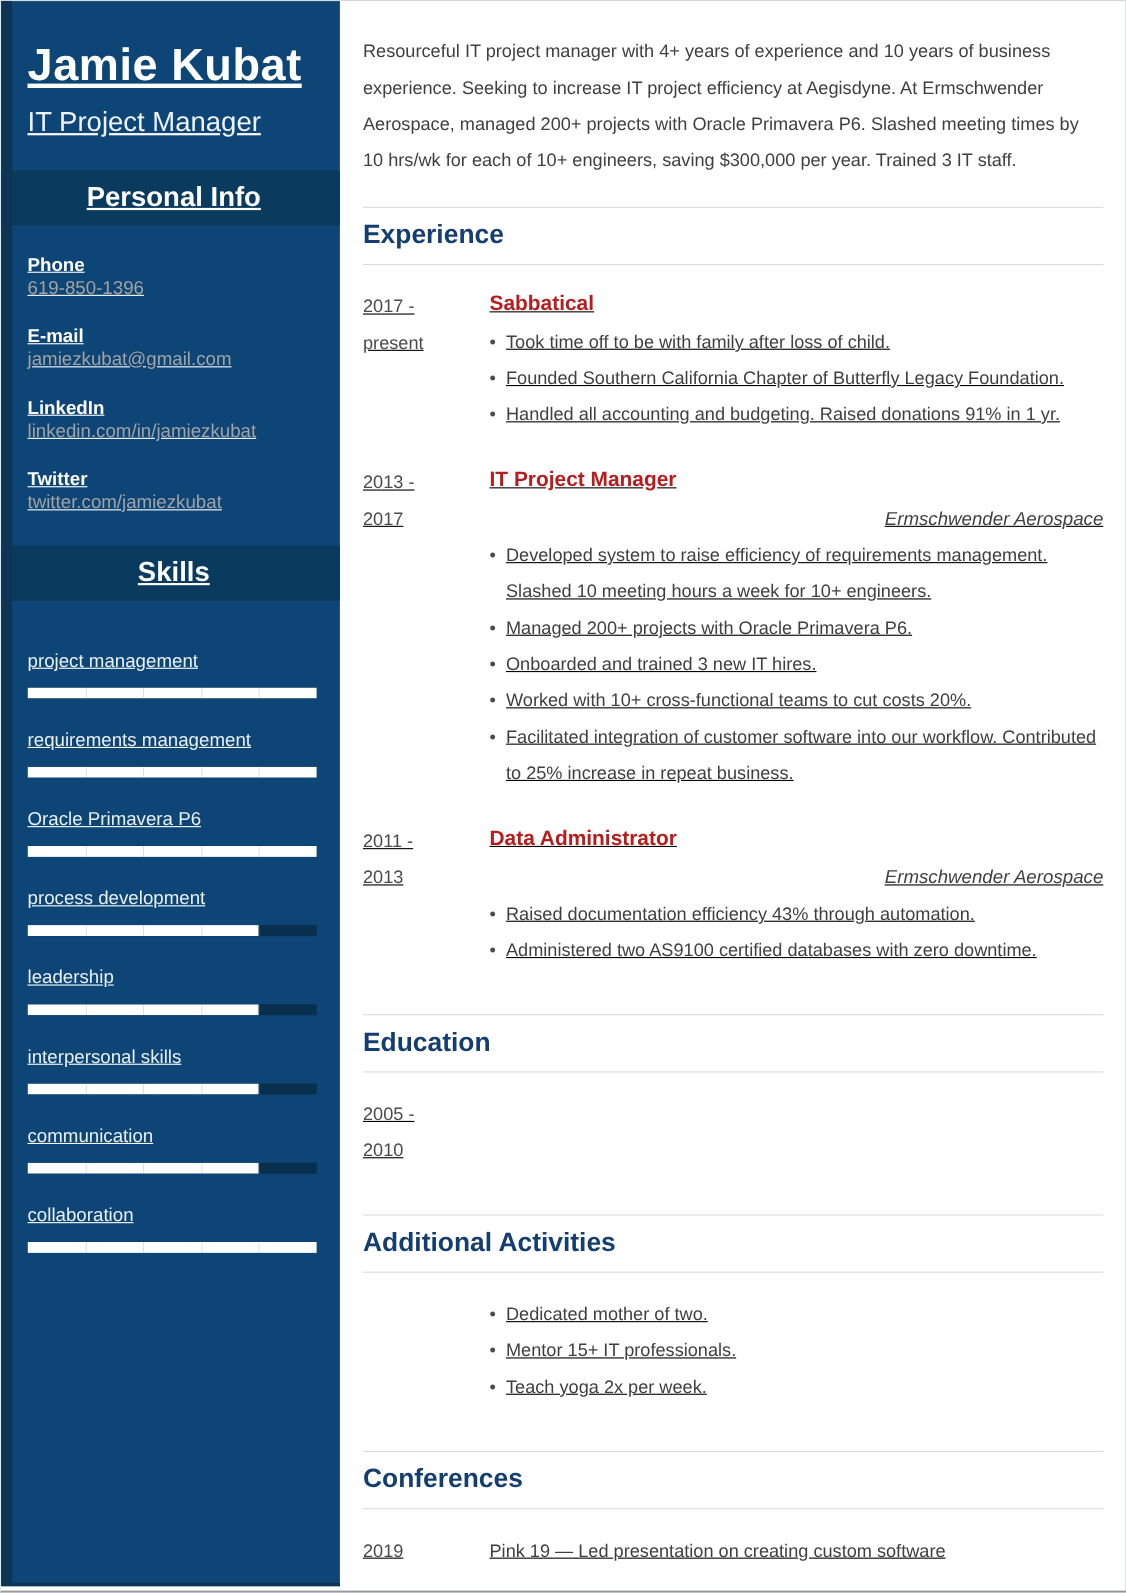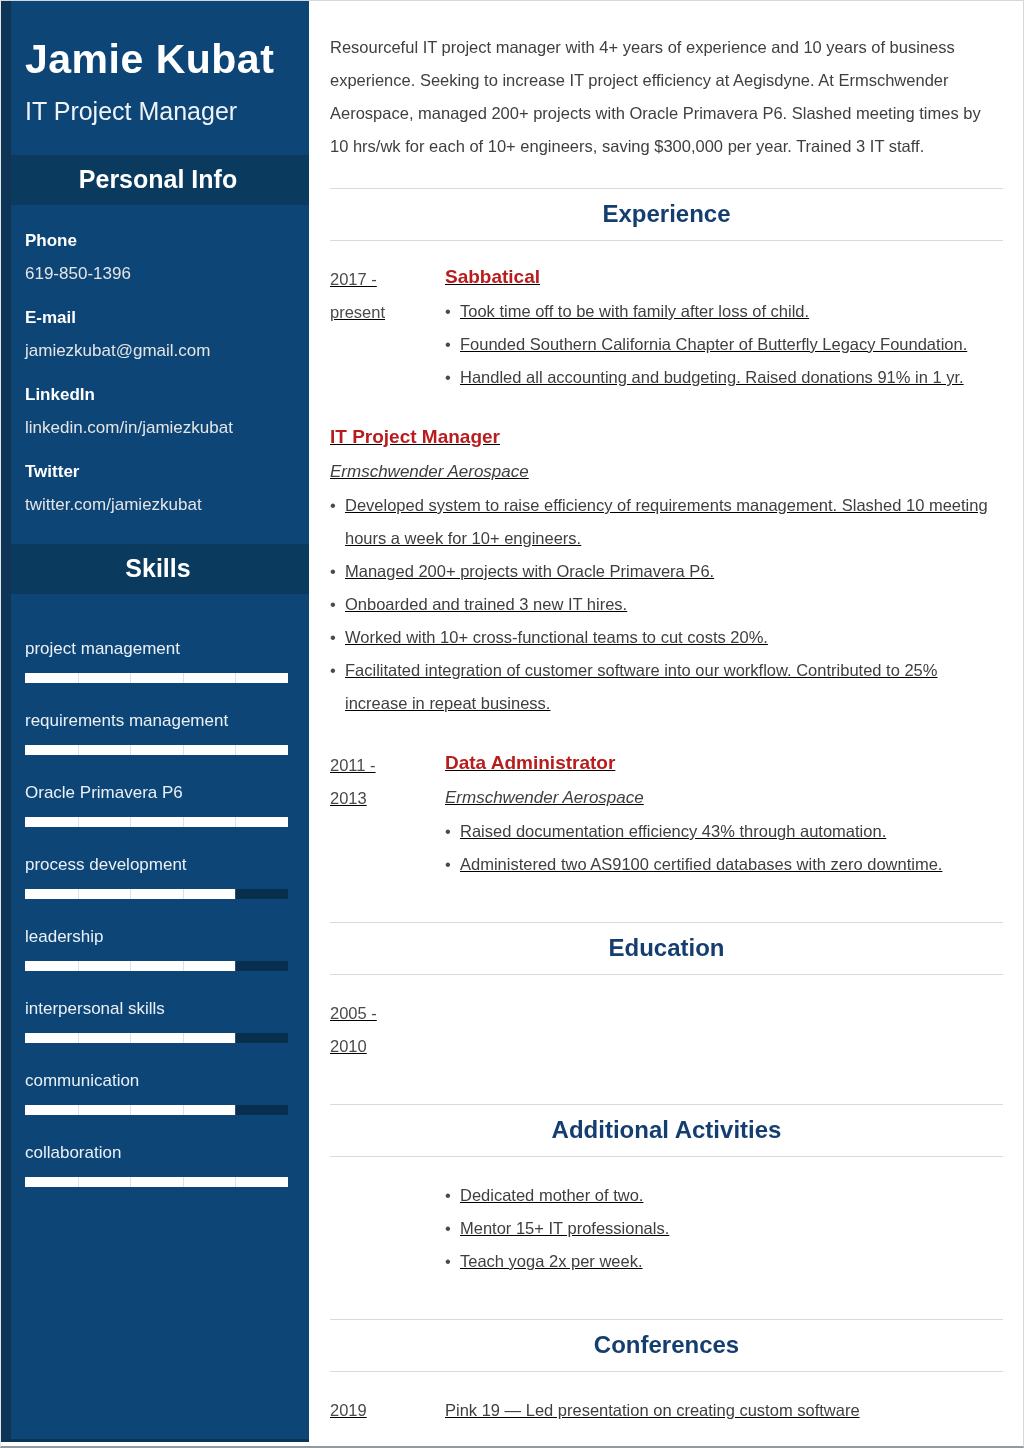--- a/index.html
+++ b/index.html
@@ -21,20 +21,21 @@
   }
   
   .sidebar {
     position: absolute;
     left: 0; top: 0;
     width: 308px;
     height: 1441px;
     background: #0d4577;
     border-bottom: 3px solid #0b3557;
     color: #ffffff;
+    text-decoration: underline;
   }
   .sidebar-strip {
     position: absolute;
     left: 0; top: 0;
     width: 10px; height: 100%;
     background: #0e3456;
   }
   .sidebar-head { padding: 34px 18px 0 24px; }
   .person-name {
     font-size: 41px;
@@ -64,24 +65,23 @@
   }
   .contact-list { padding: 2px 18px 0 24px; }
   .contact-label {
     margin-top: 23px;
     font-size: 17px;
     font-weight: bold;
     color: #ffffff;
     line-height: 21px;
   }
   .contact-value {
-    margin-top: 12px;
     font-size: 17px;
     font-weight: 400;
-    color: #e5e5e5;
+    color: #a3a3a3;
     line-height: 21px;
   }
   .skills-list { padding: 0 21px 0 24px; margin-top: 44px; }
   .skill-item { margin-top: 27px; }
   .skill-label {
     font-size: 17px;
     font-weight: 400;
     color: #eaf0f6;
     line-height: 21px;
   }
@@ -119,21 +119,20 @@
   .section-heading-wrap {
     border-top: 1px solid #d8dbde;
     border-bottom: 1px solid #d8dbde;
     padding: 11px 0 12px 0;
   }
   .section-heading {
     font-size: 24px;
     font-weight: bold;
     color: #153e70;
     line-height: 28px;
-    text-align: center;
   }
   .section-entries { padding: 22px 0 17px 0; }
   .entry { display: flex; margin-bottom: 29px; text-decoration: underline; }
   .entry:last-child { margin-bottom: 24px; }
   .entry--compact { margin-bottom: 9px; }
   .entry--compact:last-child { margin-bottom: 20px; }
   .entry-dates {
     width: 115px;
     flex-shrink: 0;
     font-size: 16.5px;
@@ -147,20 +146,21 @@
     color: #b91c1c;
     line-height: 28px;
     margin-bottom: 4px;
   }
   .entry-company {
     font-style: italic;
     font-size: 17px;
     color: #3f3f3f;
     line-height: 33px;
     margin-bottom: 1px;
+    text-align: right;
   }
   .entry-line {
     font-size: 16.5px;
     color: #3f3f3f;
     line-height: 33px;
   }
   .bullet {
     position: relative;
     padding-left: 15px;
     font-size: 16.5px;
@@ -301,20 +301,24 @@
                 <div>present</div>
               </div>
               <div class="entry-body">
                 <div class="entry-title">Sabbatical</div>
                 <div class="bullet">Took time off to be with family after loss of child.</div>
                 <div class="bullet">Founded Southern California Chapter of Butterfly Legacy Foundation.</div>
                 <div class="bullet">Handled all accounting and budgeting. Raised donations 91% in 1 yr.</div>
               </div>
             </div>
             <div class="entry">
+              <div class="entry-dates">
+                <div>2013 -</div>
+                <div>2017</div>
+              </div>
               <div class="entry-body">
                 <div class="entry-title">IT Project Manager</div>
                 <div class="entry-company">Ermschwender Aerospace</div>
                 <div class="bullet">Developed system to raise efficiency of requirements management. Slashed 10 meeting hours a week for 10+ engineers.</div>
                 <div class="bullet">Managed 200+ projects with Oracle Primavera P6.</div>
                 <div class="bullet">Onboarded and trained 3 new IT hires.</div>
                 <div class="bullet">Worked with 10+ cross-functional teams to cut costs 20%.</div>
                 <div class="bullet">Facilitated integration of customer software into our workflow. Contributed to 25% increase in repeat business.</div>
               </div>
             </div>

